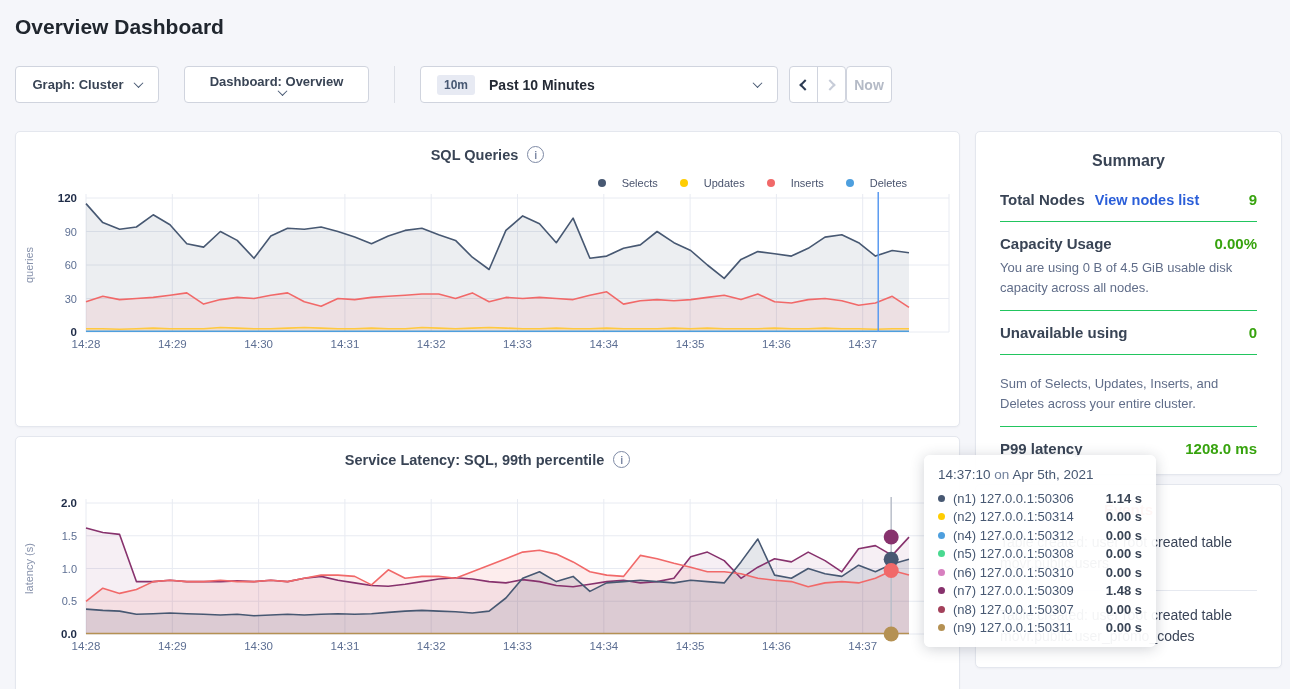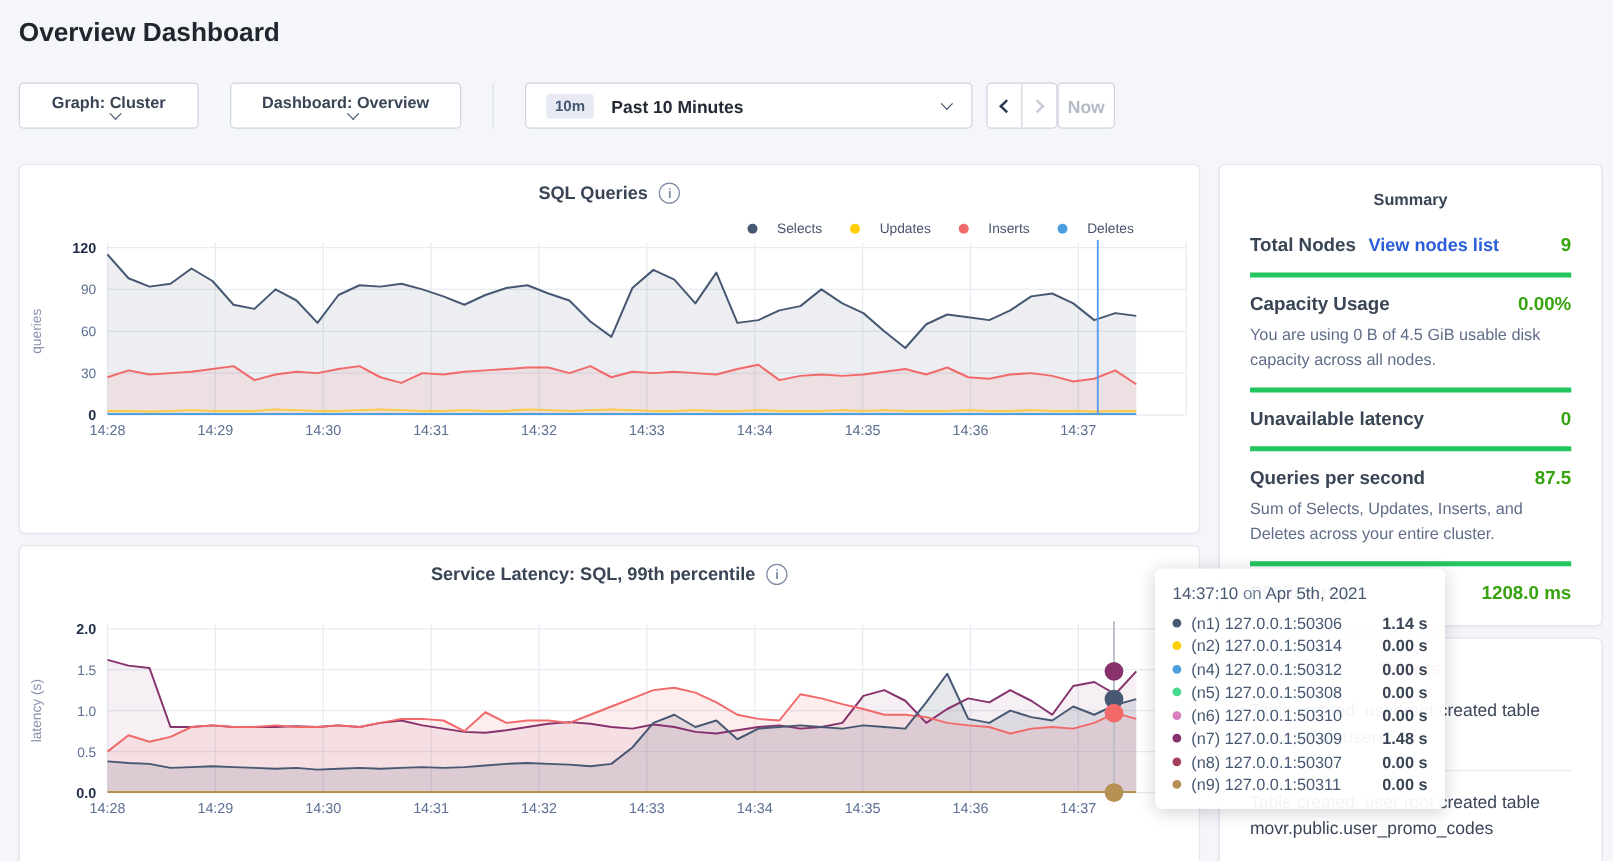--- a/index.html
+++ b/index.html
@@ -14,21 +14,21 @@
     font-size:21px; font-weight:600; color:#20262e;
     margin:15px 0 0 15px;
   }
   
   .controls { display:flex; align-items:stretch; height:37px; margin:27px 0 0 15px; }
   .btn {
     background:#fff; border:1px solid #d0d4de; border-radius:4px;
     display:flex; align-items:center; justify-content:center;
     font-size:13px; font-weight:700; color:#394455; cursor:pointer;
   }
-  .btn-graph { width:144px;flex-direction:column; }
+  .btn-graph { width:144px; }
   .btn-dash { width:185px; margin-left:25px;flex-direction:column; }
   .chev { width:7px; height:7px; border-right:1.6px solid #475872; border-bottom:1.6px solid #475872;
           transform:rotate(45deg) translate(-1px,-1px); margin-left:11px; display:inline-block; }
   .vdiv { width:1px; background:#dcdfe6; margin-left:25px; }
   .timebox {
     margin-left:25px; width:358px; background:#fff; border:1px solid #d0d4de; border-radius:4px;
     display:flex; align-items:center; padding:0 16px; cursor:pointer;
   }
   .timebadge { background:#e7eaf3; border-radius:3px; font-size:12px; font-weight:700; color:#475872; padding:3px 7px; }
   .timelabel { margin-left:14px; font-size:14px; font-weight:700; color:#242a35; }
@@ -54,22 +54,22 @@
   .legend { position:absolute; top:45px; right:52px; display:flex; gap:22px; z-index:2; }
   .legend-item { display:flex; align-items:center; gap:16px; font-size:11px; color:#49536d;text-align:right; }
   .legend-item .dot { width:8px; height:8px; border-radius:50%; display:inline-block; }
   .chart-svg { position:absolute; left:0; top:0; }
   .ytick  { font-size:11px; fill:#5d6f93; }
   .ytick.bold { font-size:11.5px; font-weight:700; fill:#1e2b47; }
   .xtick  { font-size:11.5px; fill:#5d6f93; }
   .ylabel { font-size:11px; fill:#8691ab; }
   
   .summary-card { padding:0 24px 4px; }
-  .summary-title { text-align:center; font-size:13px; font-weight:700; color:#394455; padding:20px 0 8px; }
-  .srow { padding:13px 0; border-bottom:4px solid #22c55e; }
+  .summary-title { text-align:center; font-size:16px; font-weight:700; color:#394455; padding:20px 0 8px; }
+  .srow { padding:13px 0; border-bottom:1px solid #22c55e; }
   .srow:last-child { border-bottom:none; }
   .srow-top { display:flex; align-items:baseline; }
   .srow-label { font-size:15px; font-weight:700; color:#394455; }
   .srow-link { margin-left:10px; font-size:14.5px; font-weight:700; color:#2b5fd9; text-decoration:none; cursor:pointer; }
   .srow-value { margin-left:auto; font-size:15px; font-weight:700; color:#37a30e; }
   .srow-desc { margin-top:6px; font-size:13px; color:#606d89; line-height:1.5; padding-right:4px; }
   
   .events-card { padding:0 24px; min-height:184px; }
   .events-title { text-align:center; font-size:15px; font-weight:700; color:#e0695e; padding:16px 0 6px; }
   .event-item { padding:8px 0 16px; font-size:14px; color:#3b4558; line-height:21px; cursor:pointer; }
@@ -266,29 +266,25 @@
           </div>
           <div class="srow">
             <div class="srow-top">
               <span class="srow-label">Capacity Usage</span>
               <span class="srow-value">0.00%</span>
             </div>
             <p class="srow-desc">You are using 0 B of 4.5 GiB usable disk capacity across all nodes.</p>
           </div>
           <div class="srow">
             <div class="srow-top">
-              <span class="srow-label">Unavailable latency</span>
+              <span class="srow-label">Unavailable using</span>
               <span class="srow-value">0</span>
             </div>
           </div>
           <div class="srow">
-            <div class="srow-top">
-              <span class="srow-label">Queries per second</span>
-              <span class="srow-value">87.5</span>
-            </div>
             <p class="srow-desc">Sum of Selects, Updates, Inserts, and Deletes across your entire cluster.</p>
           </div>
           <div class="srow">
             <div class="srow-top">
               <span class="srow-label">P99 latency</span>
               <span class="srow-value">1208.0 ms</span>
             </div>
           </div>
         </div>
     </div>

